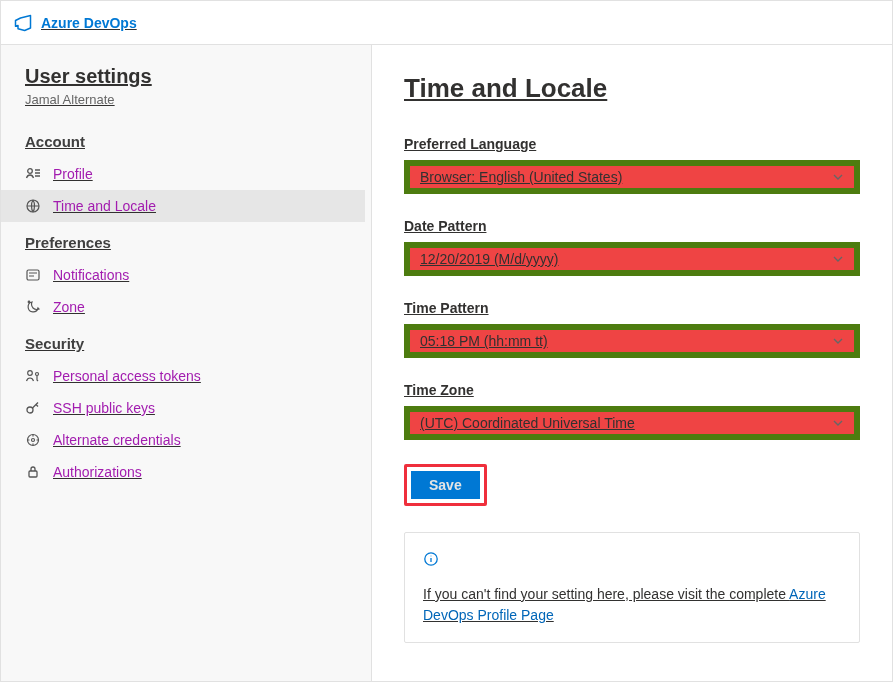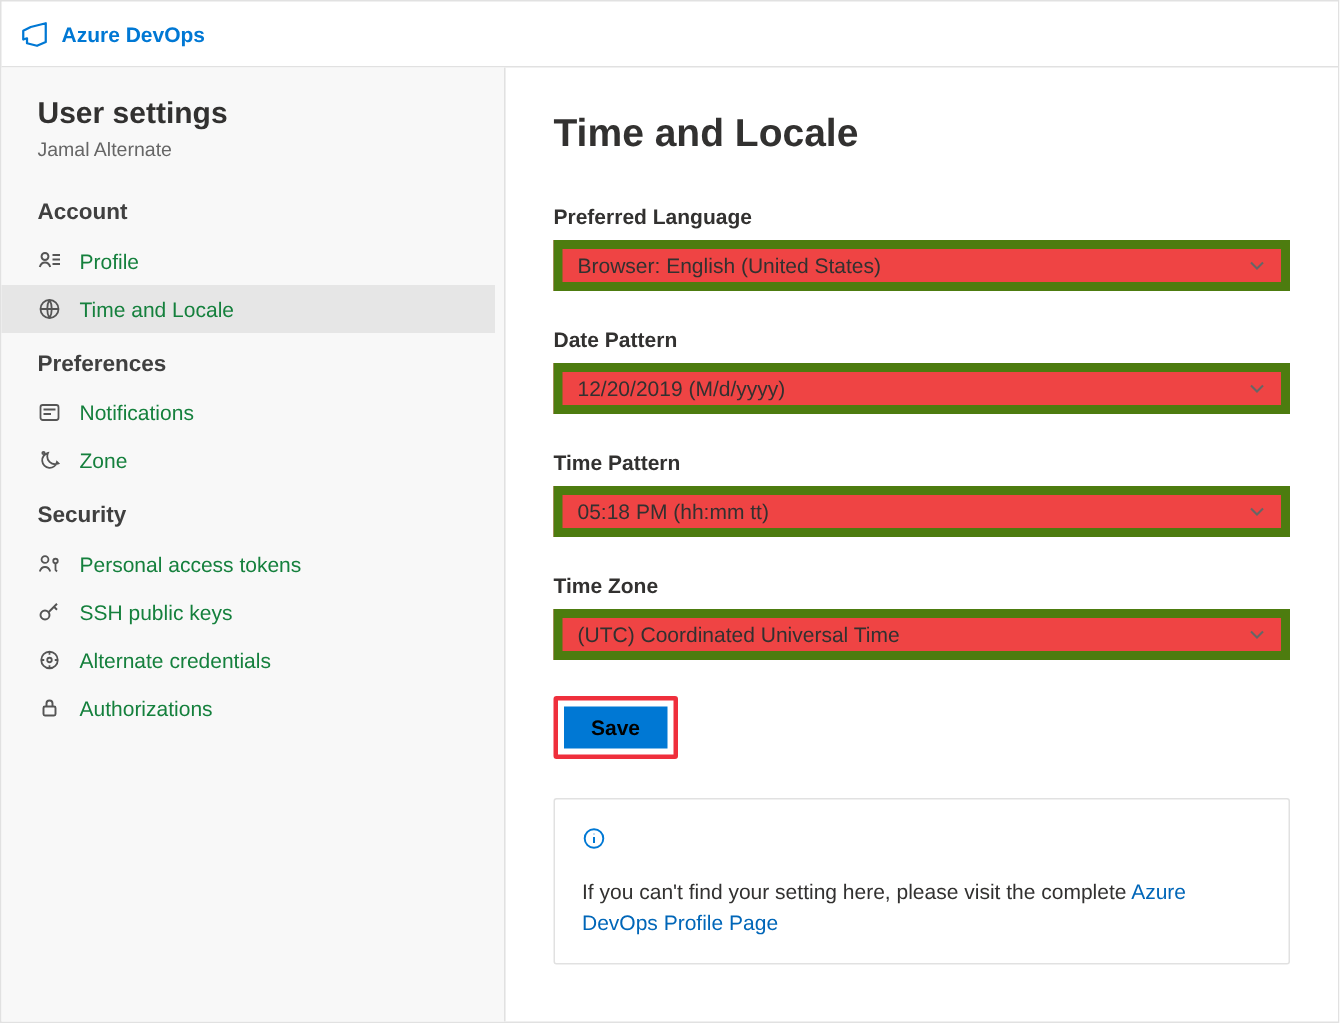--- a/index.html
+++ b/index.html
@@ -11,20 +11,21 @@
     width: 893px;
     height: 682px;
     overflow: hidden;
   }
   .root {
     width: 893px;
     height: 682px;
     border: 1px solid #e1e1e1;
     display: flex;
     flex-direction: column;
+    text-decoration: underline;
   }
   .header {
     height: 44px;
     border-bottom: 1px solid #e1e1e1;
     display: flex;
     align-items: center;
     padding: 0 12px;
   }
   .brand {
     display: flex;
@@ -34,21 +35,21 @@
     font-weight: 600;
     font-size: 14px;
   }
   .brand svg { width: 20px; height: 20px; }
   .content {
     flex: 1;
     display: flex;
     min-height: 0;
   }
   .sidebar {
-    width: 336px;
+    width: 371px;
     background: #f8f8f8;
     border-right: 1px solid #e1e1e1;
     padding: 20px 6px 0 0;
   }
   .sidebar-title {
     font-size: 20px;
     font-weight: 600;
     padding: 0 24px 4px 24px;
     color: #323130;
   }
@@ -63,21 +64,21 @@
     padding: 12px 24px 8px 24px;
     color: #404040;
   }
   .nav-item {
     display: flex;
     align-items: center;
     gap: 12px;
     padding: 8px 24px;
     cursor: pointer;
     font-size: 14px;
-    color: #15803d;
+    color: #a21caf;
   }
   .nav-item.active { background: #e6e6e6; }
   .nav-icon {
     width: 16px;
     height: 16px;
     display: flex;
     align-items: center;
     justify-content: center;
     flex-shrink: 0;
     color: #555;
@@ -118,21 +119,21 @@
   }
   .save-wrap {
     display: inline-block;
     border: 3px solid #ef2f3c;
     padding: 4px;
     border-radius: 2px;
     margin-bottom: 26px;
   }
   .save-btn {
     background: #0078d4;
-    color: #000000;
+    color: #e5e5e5;
     border: none;
     font-size: 14px;
     font-weight: 600;
     padding: 6px 18px;
     cursor: pointer;
   }
   .info-box {
     border: 1px solid #e1e1e1;
     border-radius: 2px;
     padding: 16px 18px;

